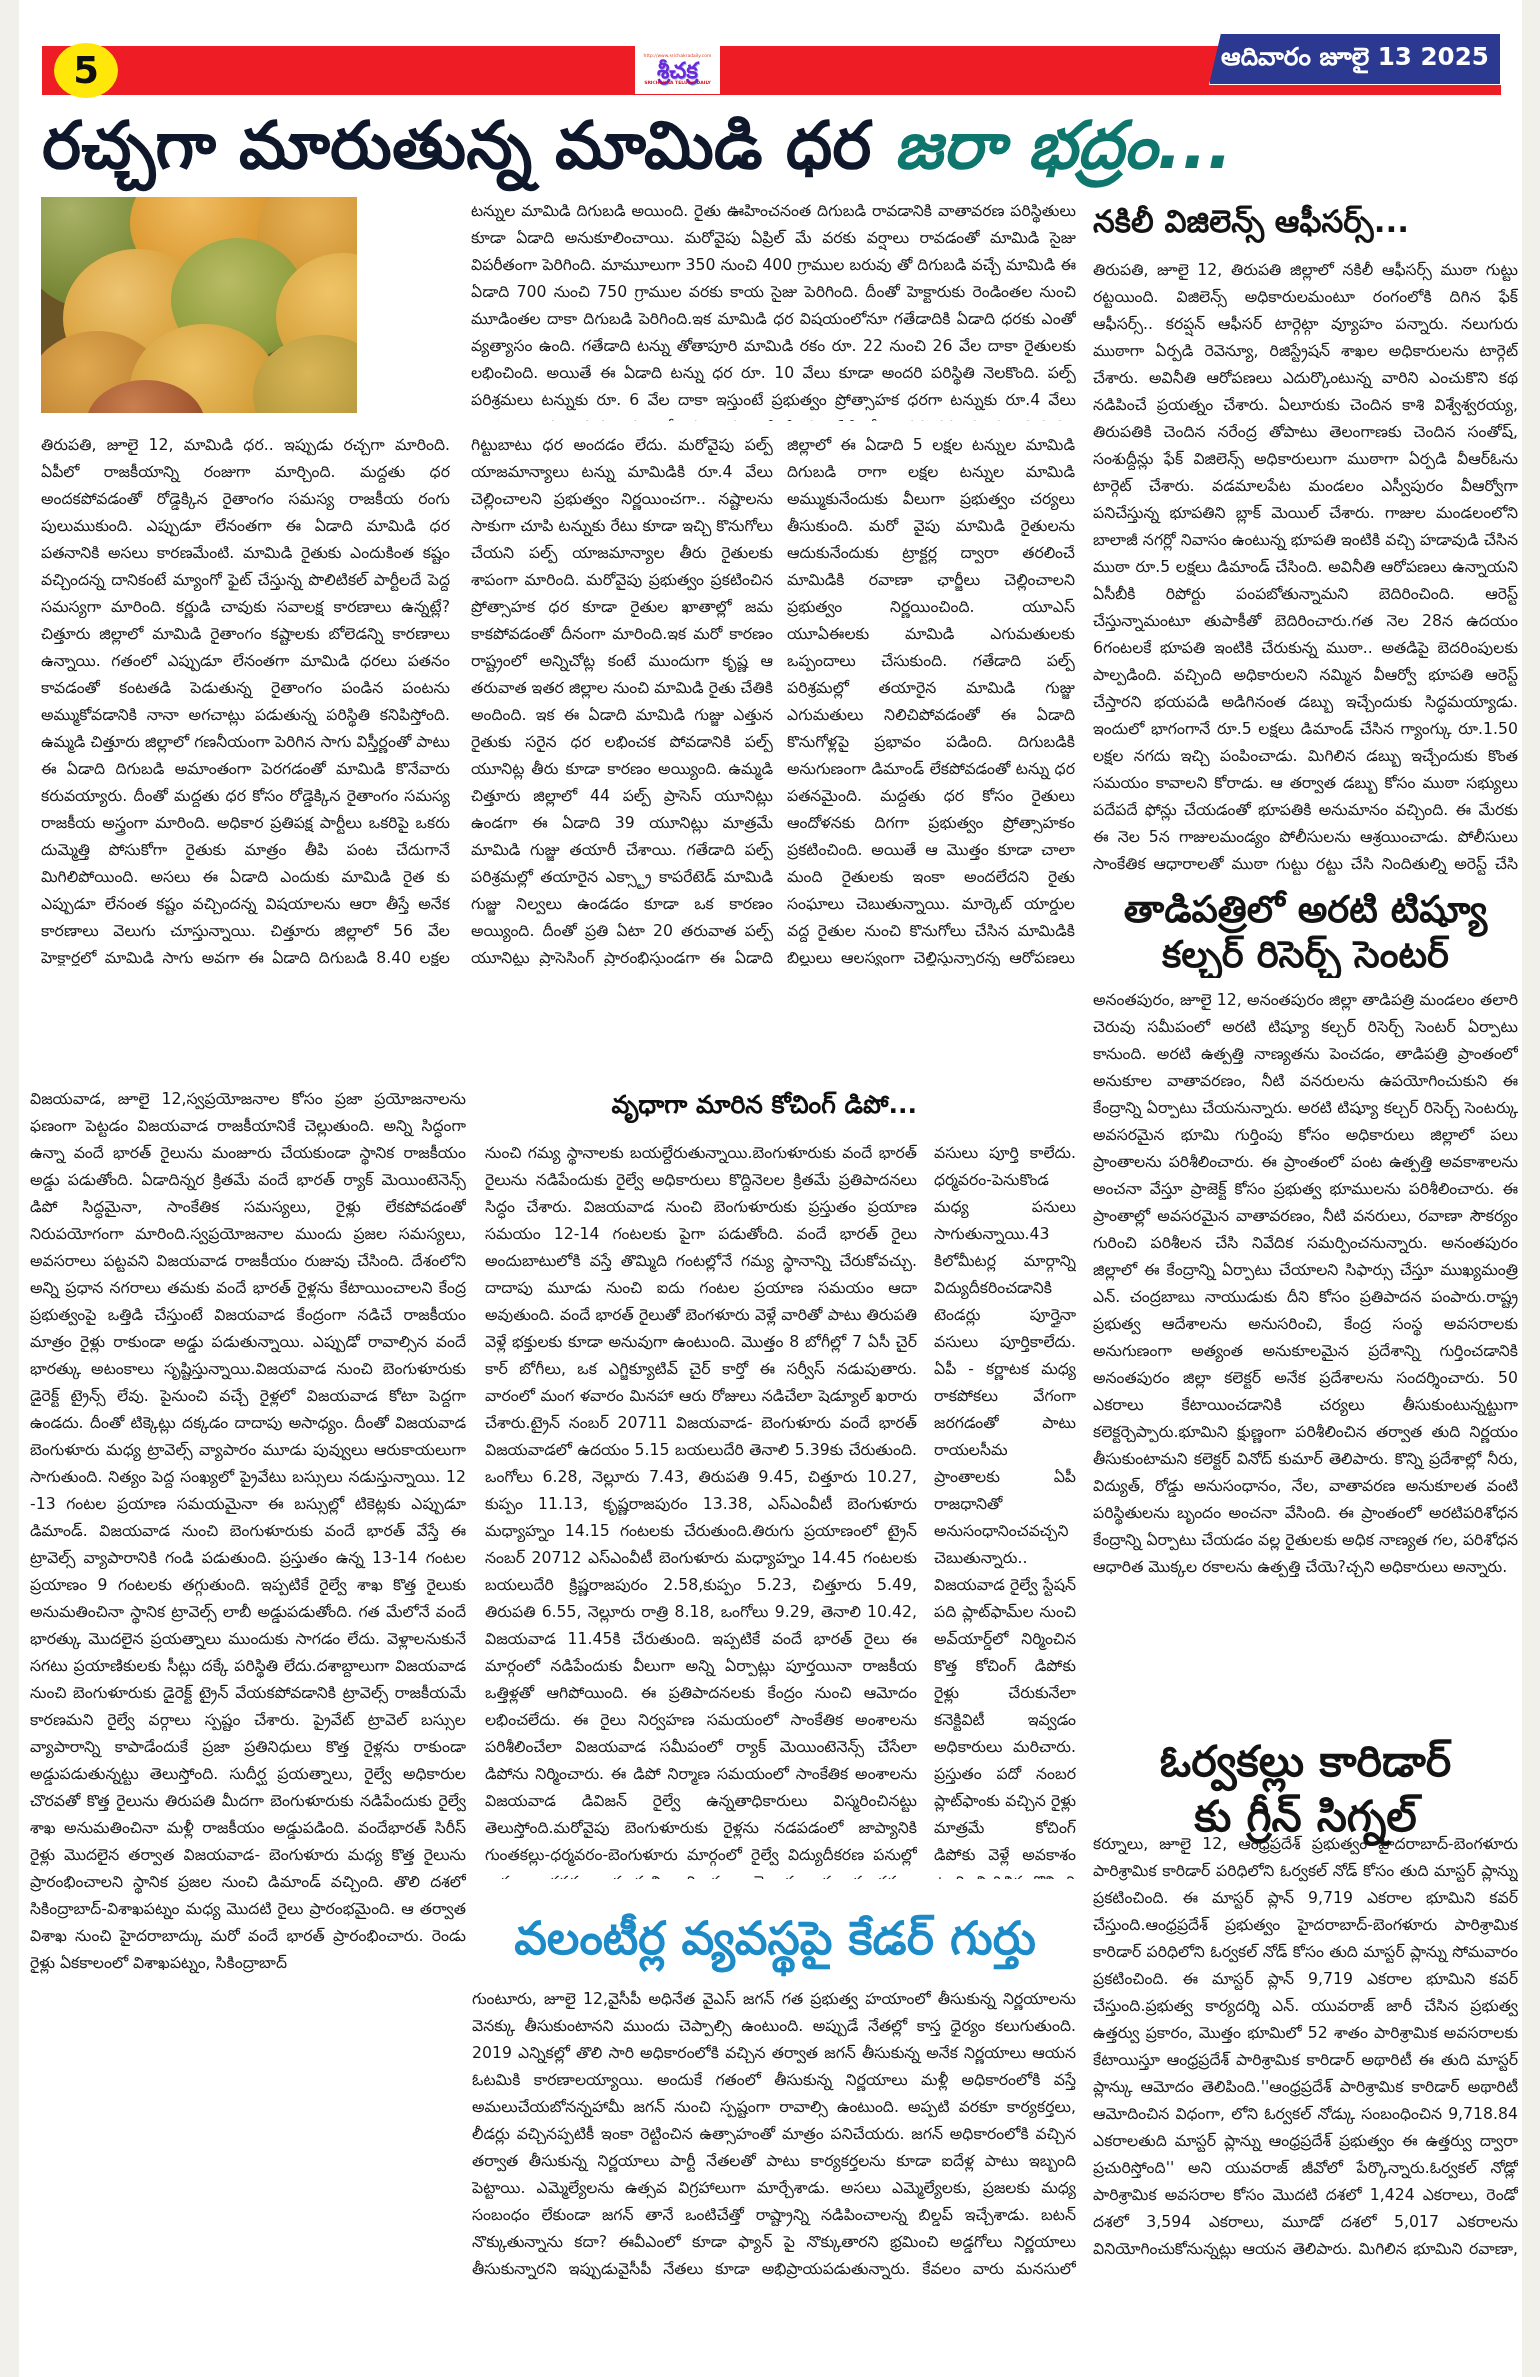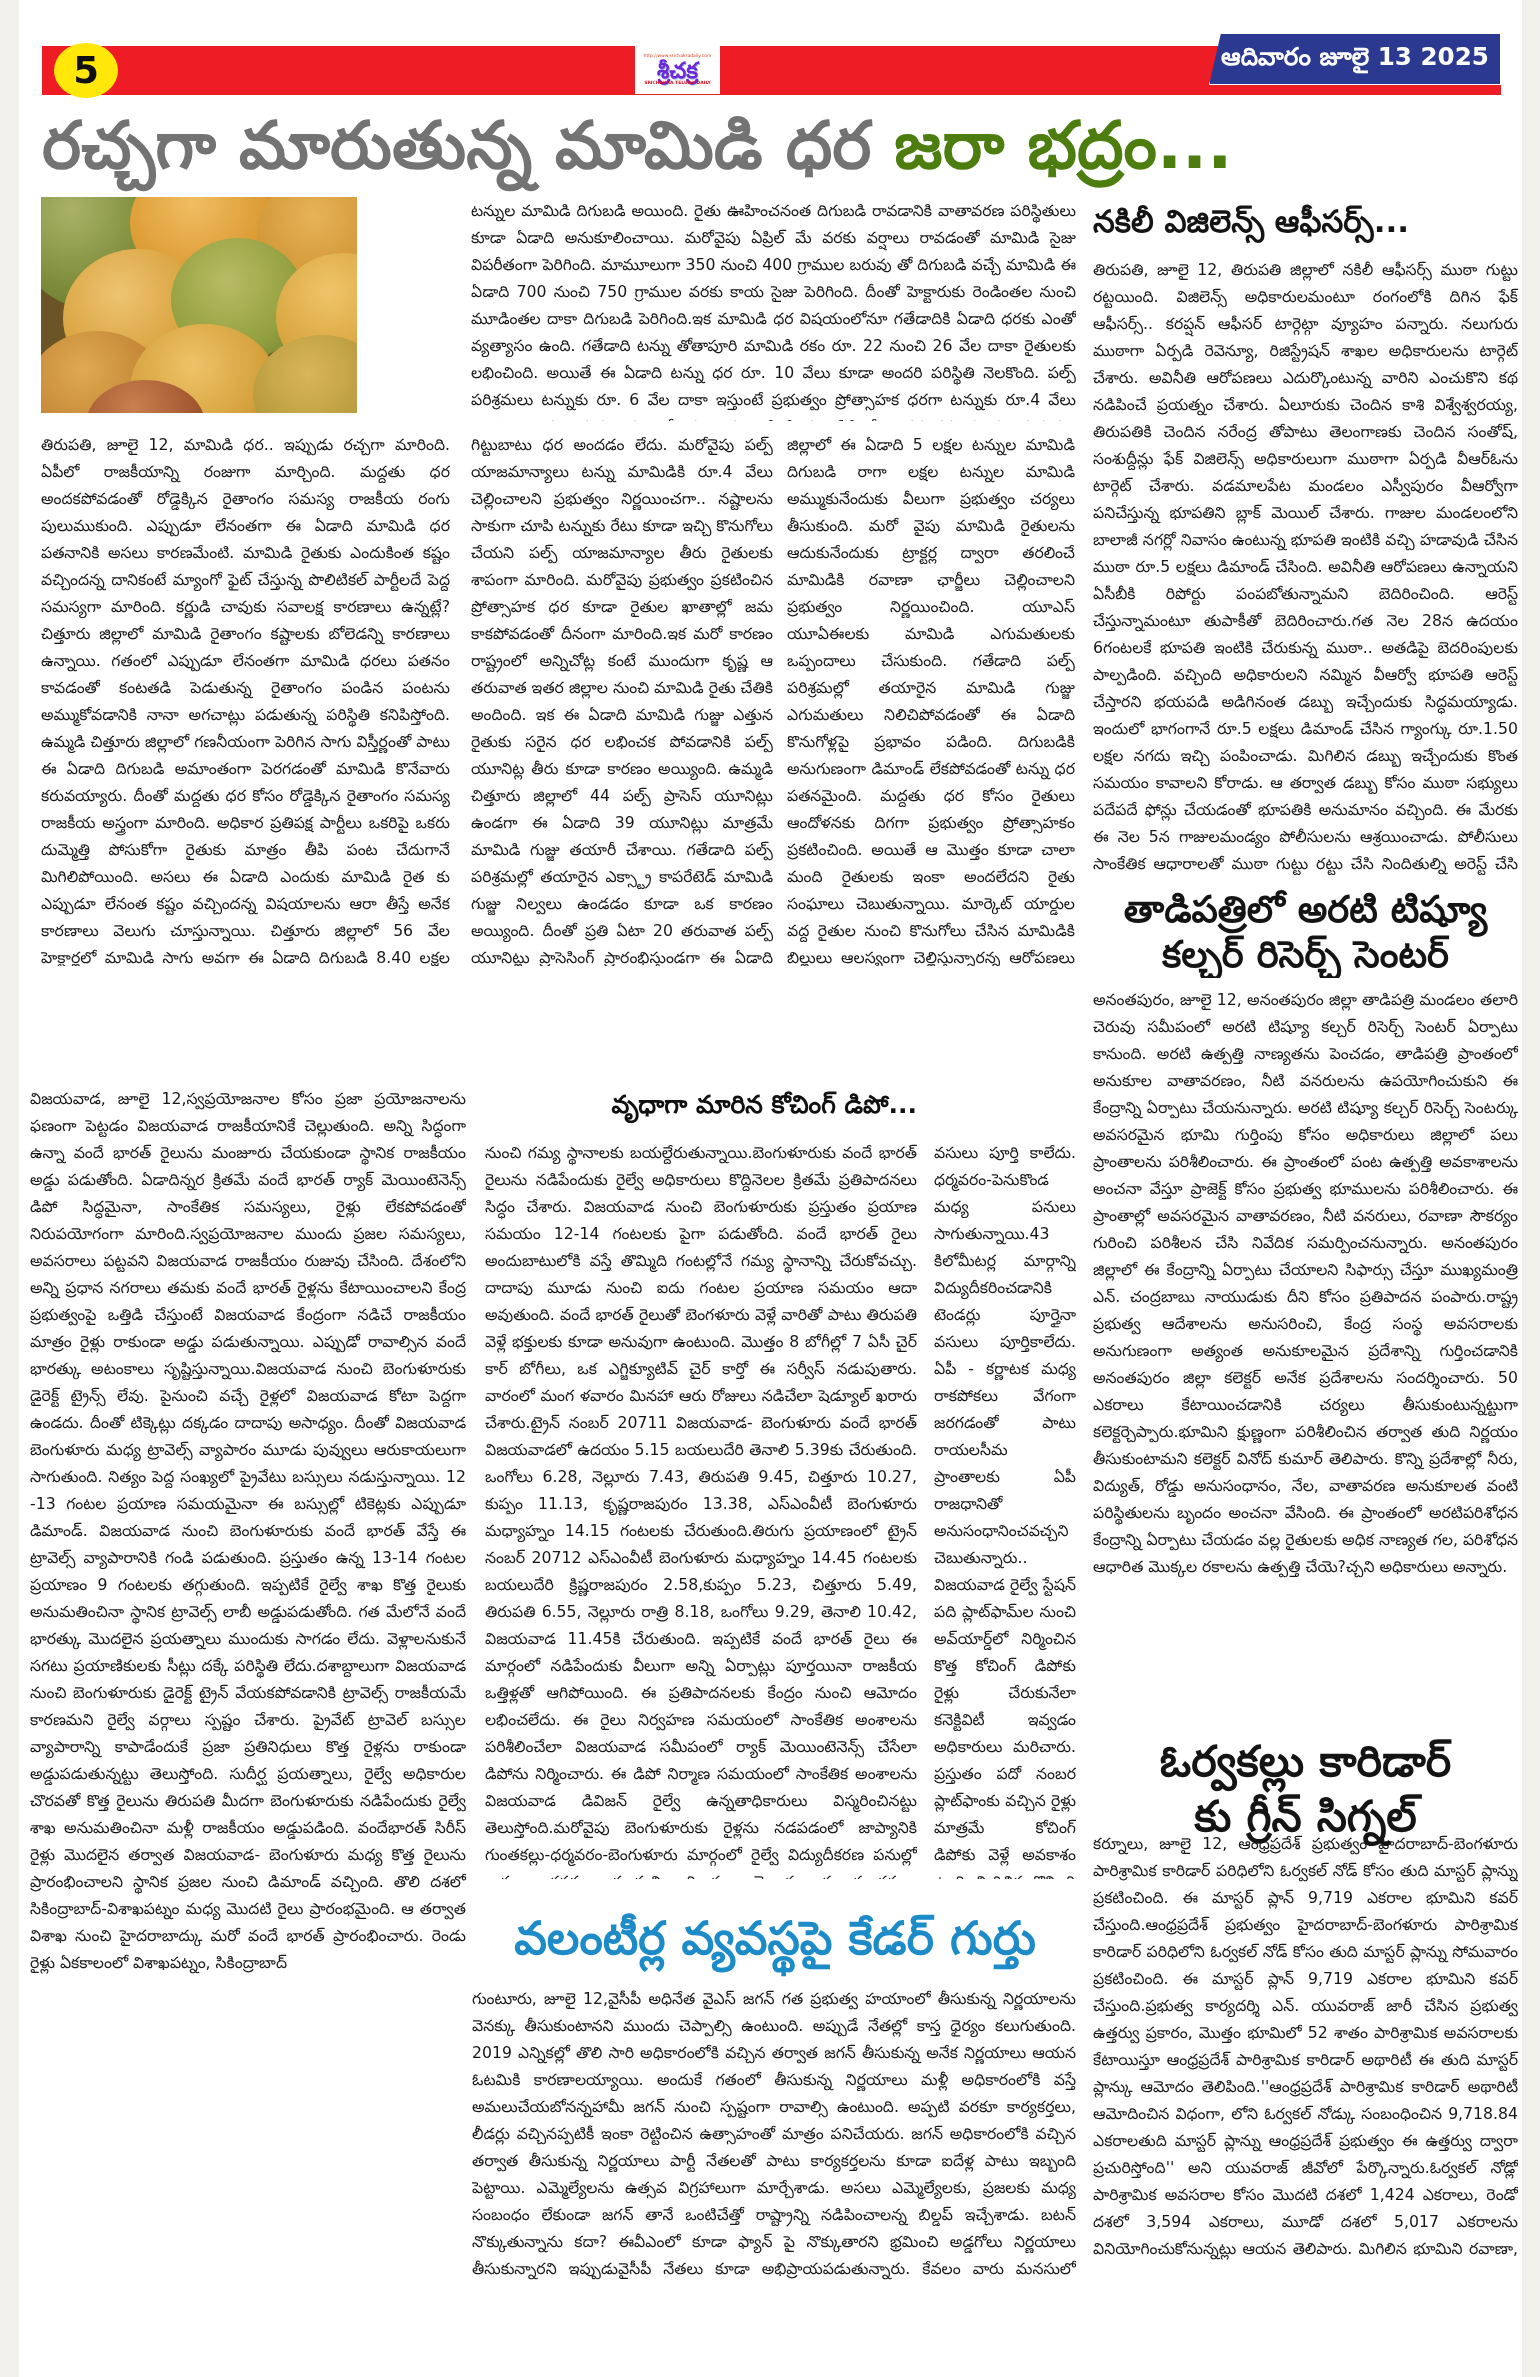--- a/index.html
+++ b/index.html
@@ -21,22 +21,22 @@
   .logo-title { font-size:22.4px; font-weight:bold; color:#6d28d9; text-shadow:0.7px 0.7px 0 #9fc6e8; }
   .logo-tagline { font-size:4.5px; font-weight:bold; color:#e01020; }
   .date-box { position:absolute; left:1209px; top:33px; width:292px; height:52px; background:#2b3990;
     border:1.5px solid #ffffff; clip-path:polygon(12px 0, 100% 0, 100% 100%, 0 100%);
     display:flex; align-items:center; justify-content:center;
     color:#ffffff; font-size:24.6px; font-weight:bold; }
 
   
   .lead-headline { position:absolute; left:42px; top:97px; width:1459px; height:97px;
     font-size:66px; font-weight:bold; white-space:nowrap; overflow:hidden; line-height:97px; }
-  .hl-main { color:#737373;text-align:center; }
-  .hl-accent { color:#4d7c0f; }
+  .hl-main { color:#0f172a;text-align:center; }
+  .hl-accent { color:#0f766e;font-style:italic; }
 
   
   .body-txt { position:absolute; font-size:15.7px; line-height:27px; text-align:justify;
     overflow:hidden; color:#161616; word-break:break-word; }
 
   
   .photo { position:absolute; left:41px; top:197px; width:316px; height:216px; overflow:hidden;
     background:#6b5526; }
   .photo .m { position:absolute; border-radius:50%; }
 

